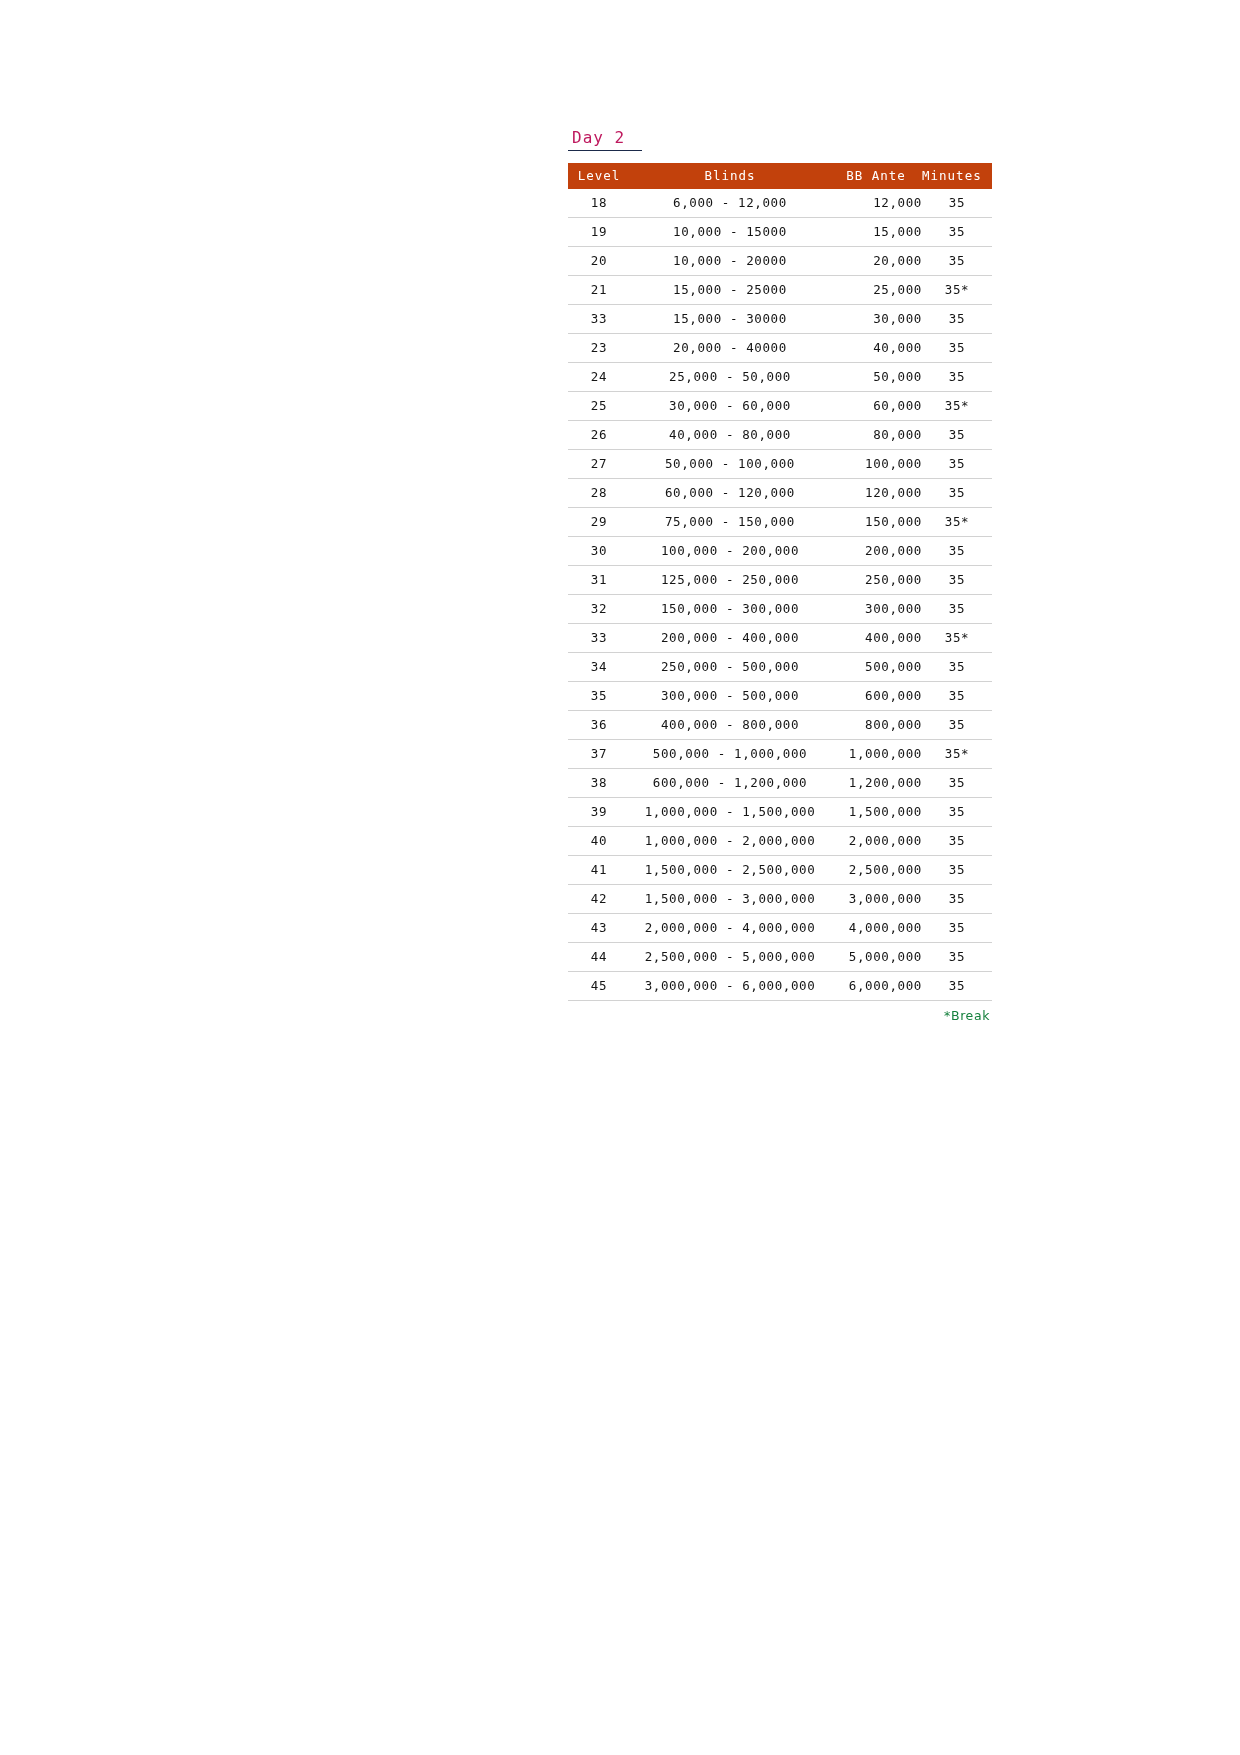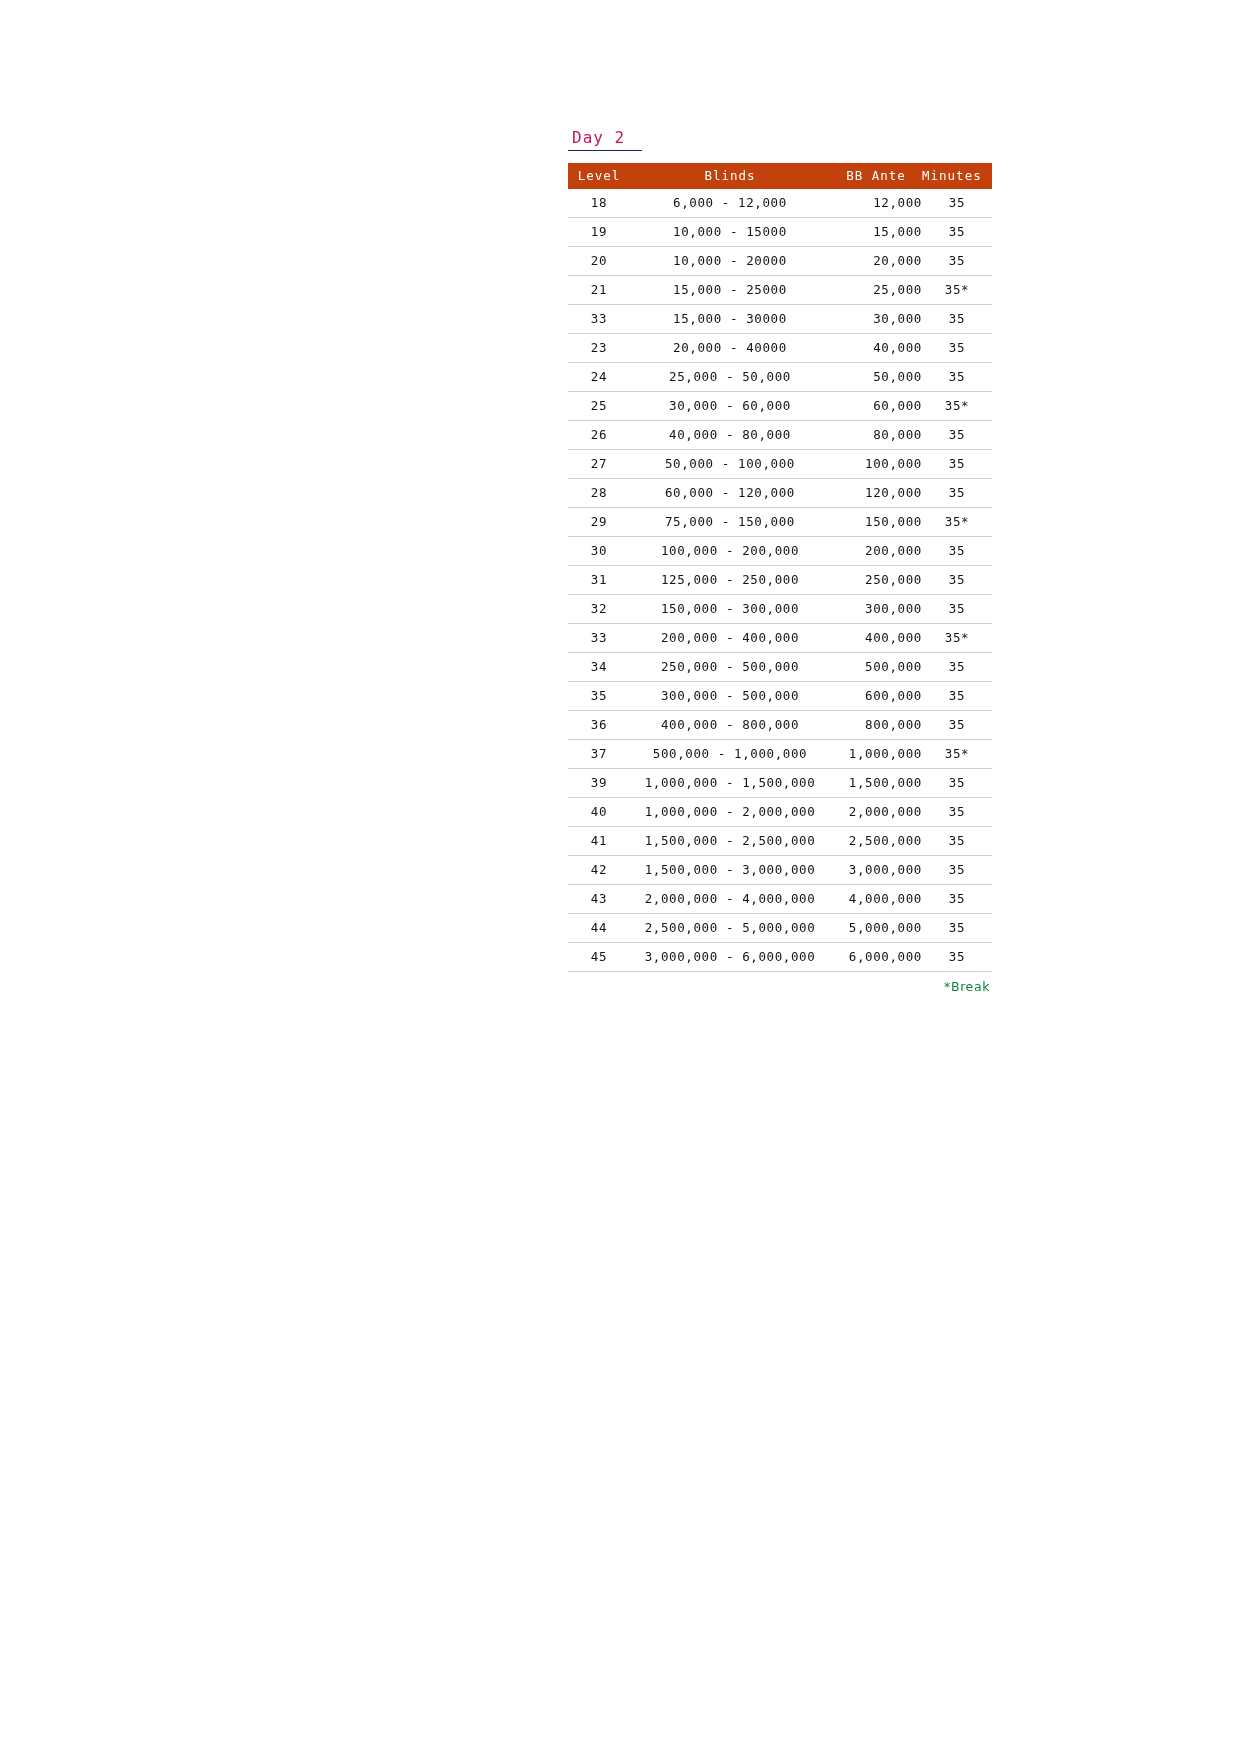--- a/index.html
+++ b/index.html
@@ -214,20 +214,26 @@
             <td class="c-ante">800,000</td>
             <td class="c-min">35</td>
           </tr>
           <tr>
             <td class="c-level">37</td>
             <td class="c-blinds">500,000 - 1,000,000</td>
             <td class="c-ante">1,000,000</td>
             <td class="c-min">35*</td>
           </tr>
           <tr>
+            <td class="c-level">38</td>
+            <td class="c-blinds">600,000 - 1,200,000</td>
+            <td class="c-ante">1,200,000</td>
+            <td class="c-min">35</td>
+          </tr>
+          <tr>
             <td class="c-level">39</td>
             <td class="c-blinds">1,000,000 - 1,500,000</td>
             <td class="c-ante">1,500,000</td>
             <td class="c-min">35</td>
           </tr>
           <tr>
             <td class="c-level">40</td>
             <td class="c-blinds">1,000,000 - 2,000,000</td>
             <td class="c-ante">2,000,000</td>
             <td class="c-min">35</td>

